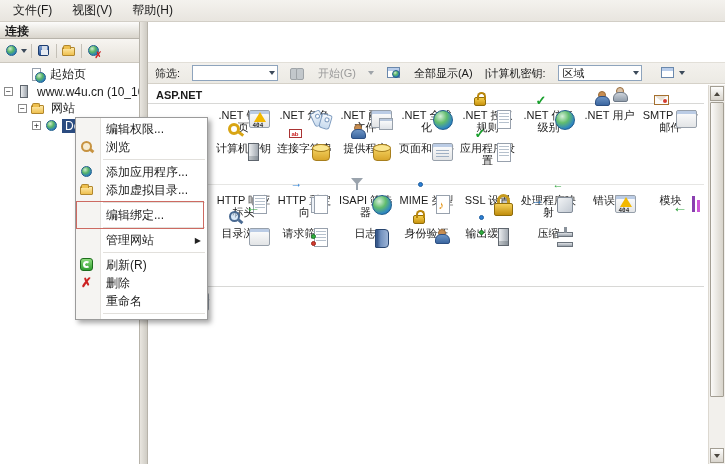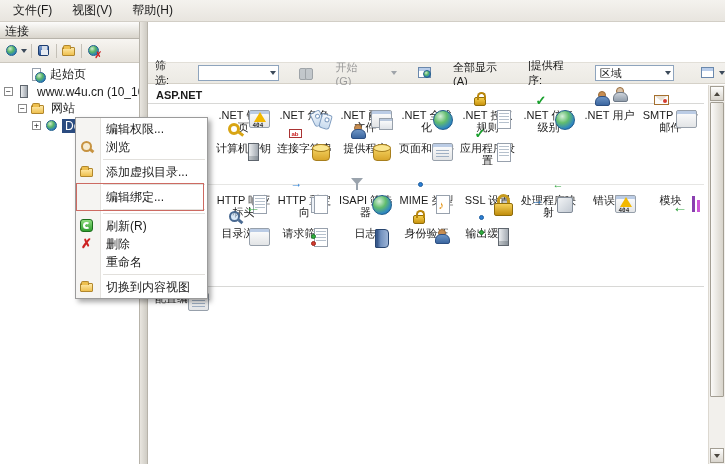--- a/index.html
+++ b/index.html
@@ -5,39 +5,39 @@
   *{margin:0;padding:0;box-sizing:border-box}
   html,body{width:725px;height:464px;overflow:hidden}
   body{font-family:"Liberation Sans","DejaVu Sans",sans-serif;font-size:12px;color:#1b1b1b;background:#ebe8e2;position:relative}
 
   
   .menubar{position:absolute;left:0;top:0;right:0;height:22px;background:linear-gradient(#f4f2ee,#e8e5df);border-bottom:1px solid #d2cec6;display:flex;align-items:center;padding-left:4px;gap:2px}
   .mitem{padding:2px 9px;cursor:default}
 
   
   .left{position:absolute;left:0;top:22px;width:140px;bottom:0;background:#fff;border-right:1px solid #b7b3aa;display:flex;flex-direction:column}
-  .lphead{height:17px;background:linear-gradient(#fcfcfb,#d9d5cc);border-bottom:1px solid #b7b3aa;font-weight:normal;padding:1px 0 0 5px;flex:none}
+  .lphead{height:17px;background:linear-gradient(#fcfcfb,#d9d5cc);border-bottom:1px solid #b7b3aa;font-weight:bold;padding:1px 0 0 5px;flex:none}
   .lptools{height:24px;background:linear-gradient(#f7f5f1,#e6e2da);border-bottom:1px solid #ccc8bf;display:flex;align-items:center;padding-left:3px;gap:1px;flex:none}
   .tbtn{display:flex;align-items:center;padding:1px;gap:1px}
   .tsep{width:1px;height:14px;background:#c4c0b7;margin:0 2px}
   .tree{flex:1;overflow:hidden;padding-top:3px}
   .trow{height:17px;display:flex;align-items:center;white-space:nowrap;overflow:hidden}
   .exp{width:9px;height:9px;border:1px solid #8a8a8a;background:#fff;font:8px/7px "DejaVu Sans Mono",monospace;text-align:center;color:#333;flex:none;margin-right:3px}
   .expempty{width:12px;flex:none}
   .tlabel{padding:0 3px;margin-left:2px}
   .tlabel.sel{background:#2b4c80;color:#fff}
 
   .splitter{position:absolute;left:140px;top:22px;width:8px;bottom:0;background:linear-gradient(90deg,#e9e6e0,#cfccc4);border-right:1px solid #b7b3aa}
 
   
   .main{position:absolute;left:148px;top:22px;right:0;bottom:0;background:#fff}
   .mainheader{position:absolute;left:0;top:0;right:0;height:40px;background:#f7f6f3;display:flex;align-items:center;gap:14px;padding-left:12px}
   .title{font-family:"DejaVu Sans Mono","Liberation Mono",monospace;font-size:15px;letter-spacing:1px}
   .bigglobe{width:26px;height:26px;border-radius:50%;border:1px solid #1f5e8e;background:radial-gradient(circle at 35% 30%,#d6f0da,#62bd6e 38%,#2f86c1 72%,#134f7e);position:relative;flex:none}
-  .filterbar{position:absolute;left:0;top:40px;right:0;height:22px;background:linear-gradient(#f3f1ed,#eceae4);border-top:1px solid #e2dfd8;border-bottom:1px solid #d5d1c8;display:flex;align-items:center;padding-left:7px;gap:20px;font-size:11px}
+  .filterbar{position:absolute;left:0;top:40px;right:0;height:22px;background:linear-gradient(#f3f1ed,#eceae4);border-top:1px solid #e2dfd8;border-bottom:1px solid #d5d1c8;display:flex;align-items:center;padding-left:7px;gap:12px;font-size:11px}
   .fcombo{height:16px;background:#fff;border:1px solid #8ea4bd;display:flex;align-items:center;justify-content:flex-end;padding:0 2px;gap:3px}
   .fcombo.inp{width:86px}
   .fcombo.sel{width:84px;justify-content:space-between;padding-left:4px}
   .darr{width:0;height:0;border-left:3px solid transparent;border-right:3px solid transparent;border-top:4px solid #3c4a5a;flex:none}
   .dim{opacity:.45}
   .fgo{color:#9a9a9a}
   .fview{display:flex;align-items:center;gap:3px;margin-left:6px}
   .si{width:16px;height:16px;position:relative;flex:none;display:inline-block}
 
   .content{position:absolute;left:0;top:63px;right:17px;bottom:0;background:#fff;overflow:hidden}
@@ -234,21 +234,21 @@
     <span class="si">
         <i class="binoc"></i>
       </span>
     <span class="fgo">开始(G)</span>
     <b class="darr dim"></b>
     <span class="si">
         <i class="grid-ico"></i>
         <i class="tinyglobe g2" style="width:8px;height:8px"></i>
       </span>
     <span>全部显示(A)</span>
-    <span>|提供程序:</span>
+    <span>|计算机密钥:</span>
     <span class="fcombo sel">
         <span>区域</span>
         <b class="darr"></b>
       </span>
     <span class="fview">
         <span class="si">
           <i class="grid-ico"></i>
         </span>
         <b class="darr"></b>
       </span>
@@ -289,20 +289,21 @@
           <div class="cell"><span class="fi"><i class="win"></i><i class="tri"></i><i class="txt404"></i></span><div class="ilabel">错误页</div></div>
           <div class="cell"><span class="fi"><i class="arrl"></i><i class="bar p1"></i><i class="bar p2"></i></span><div class="ilabel">模块</div></div>
         </div>
         <div class="grow">
           <div class="cell"><span class="fi"><i class="blackcircle"></i><i class="chk"></i></span><div class="ilabel">默认文档</div></div>
           <div class="cell"><span class="fi"><i class="win"></i><i class="mag"></i></span><div class="ilabel">目录浏览</div></div>
           <div class="cell"><span class="fi"><i class="page"></i><i class="pglines"></i><i class="dot g"></i><i class="dot r"></i></span><div class="ilabel">请求筛选</div></div>
           <div class="cell"><span class="fi"><i class="book"></i></span><div class="ilabel">日志</div></div>
           <div class="cell"><span class="fi"><i class="person m-c"></i><i class="lock"></i></span><div class="ilabel">身份验证</div></div>
           <div class="cell"><span class="fi"><i class="server"></i><i class="dot g m-tr"></i><i class="dot b"></i></span><div class="ilabel">输出缓存</div></div>
+          <div class="cell"><span class="fi"><i class="plate p-t"></i><i class="plate p-b"></i><i class="screw"></i></span><div class="ilabel">压缩</div></div>
         </div>
       </div>
       <div class="section sec-man">
         <div class="shead">管理</div>
         <div class="grow">
           <div class="cell"><span class="fi"><i class="win"></i><i class="lines"></i></span><div class="ilabel">配置编辑器</div></div>
         </div>
       </div>
     </div>
   <div class="vscroll">
@@ -319,39 +320,43 @@
 <div class="cmenu">
     <div class="mrow">
       <span class="mlabel">编辑权限...</span>
     </div>
     <div class="mrow">
       <span class="mico"><span class="si"><i class="magg"></i></span></span>
       <span class="mlabel">浏览</span>
     </div>
     <div class="msep"></div>
     <div class="mrow">
+      <span class="mico"><span class="si"><i class="tinyglobe"></i></span></span>
+      <span class="mlabel">添加应用程序...</span>
+    </div>
+    <div class="mrow">
       <span class="mico"><span class="si"><i class="folder-s"></i></span></span>
       <span class="mlabel">添加虚拟目录...</span>
     </div>
     <div class="msep"></div>
     <div class="mrow">
       <span class="mlabel">编辑绑定...</span>
       <span class="redbox" style="border-color: rgb(205, 106, 98);"></span>
     </div>
     <div class="msep"></div>
+    <div class="mrow">
+      <span class="mlabel">管理网站</span>
+      <span class="subarr">▶</span>
+    </div>
     <div class="msep"></div>
     <div class="mrow">
       <span class="mico"><span class="si"><i class="greenbox"></i><i class="rarc"></i></span></span>
       <span class="mlabel">刷新(R)</span>
     </div>
     <div class="mrow">
       <span class="mico"><span class="si"><i class="xred"></i></span></span>
       <span class="mlabel">删除</span>
     </div>
     <div class="mrow">
       <span class="mlabel">重命名</span>
     </div>
     <div class="msep"></div>
-    <div class="mrow">
-      <span class="mico"><span class="si"><i class="folder-s"></i></span></span>
-      <span class="mlabel">切换到内容视图</span>
-    </div>
   </div>
 
 </body></html>

